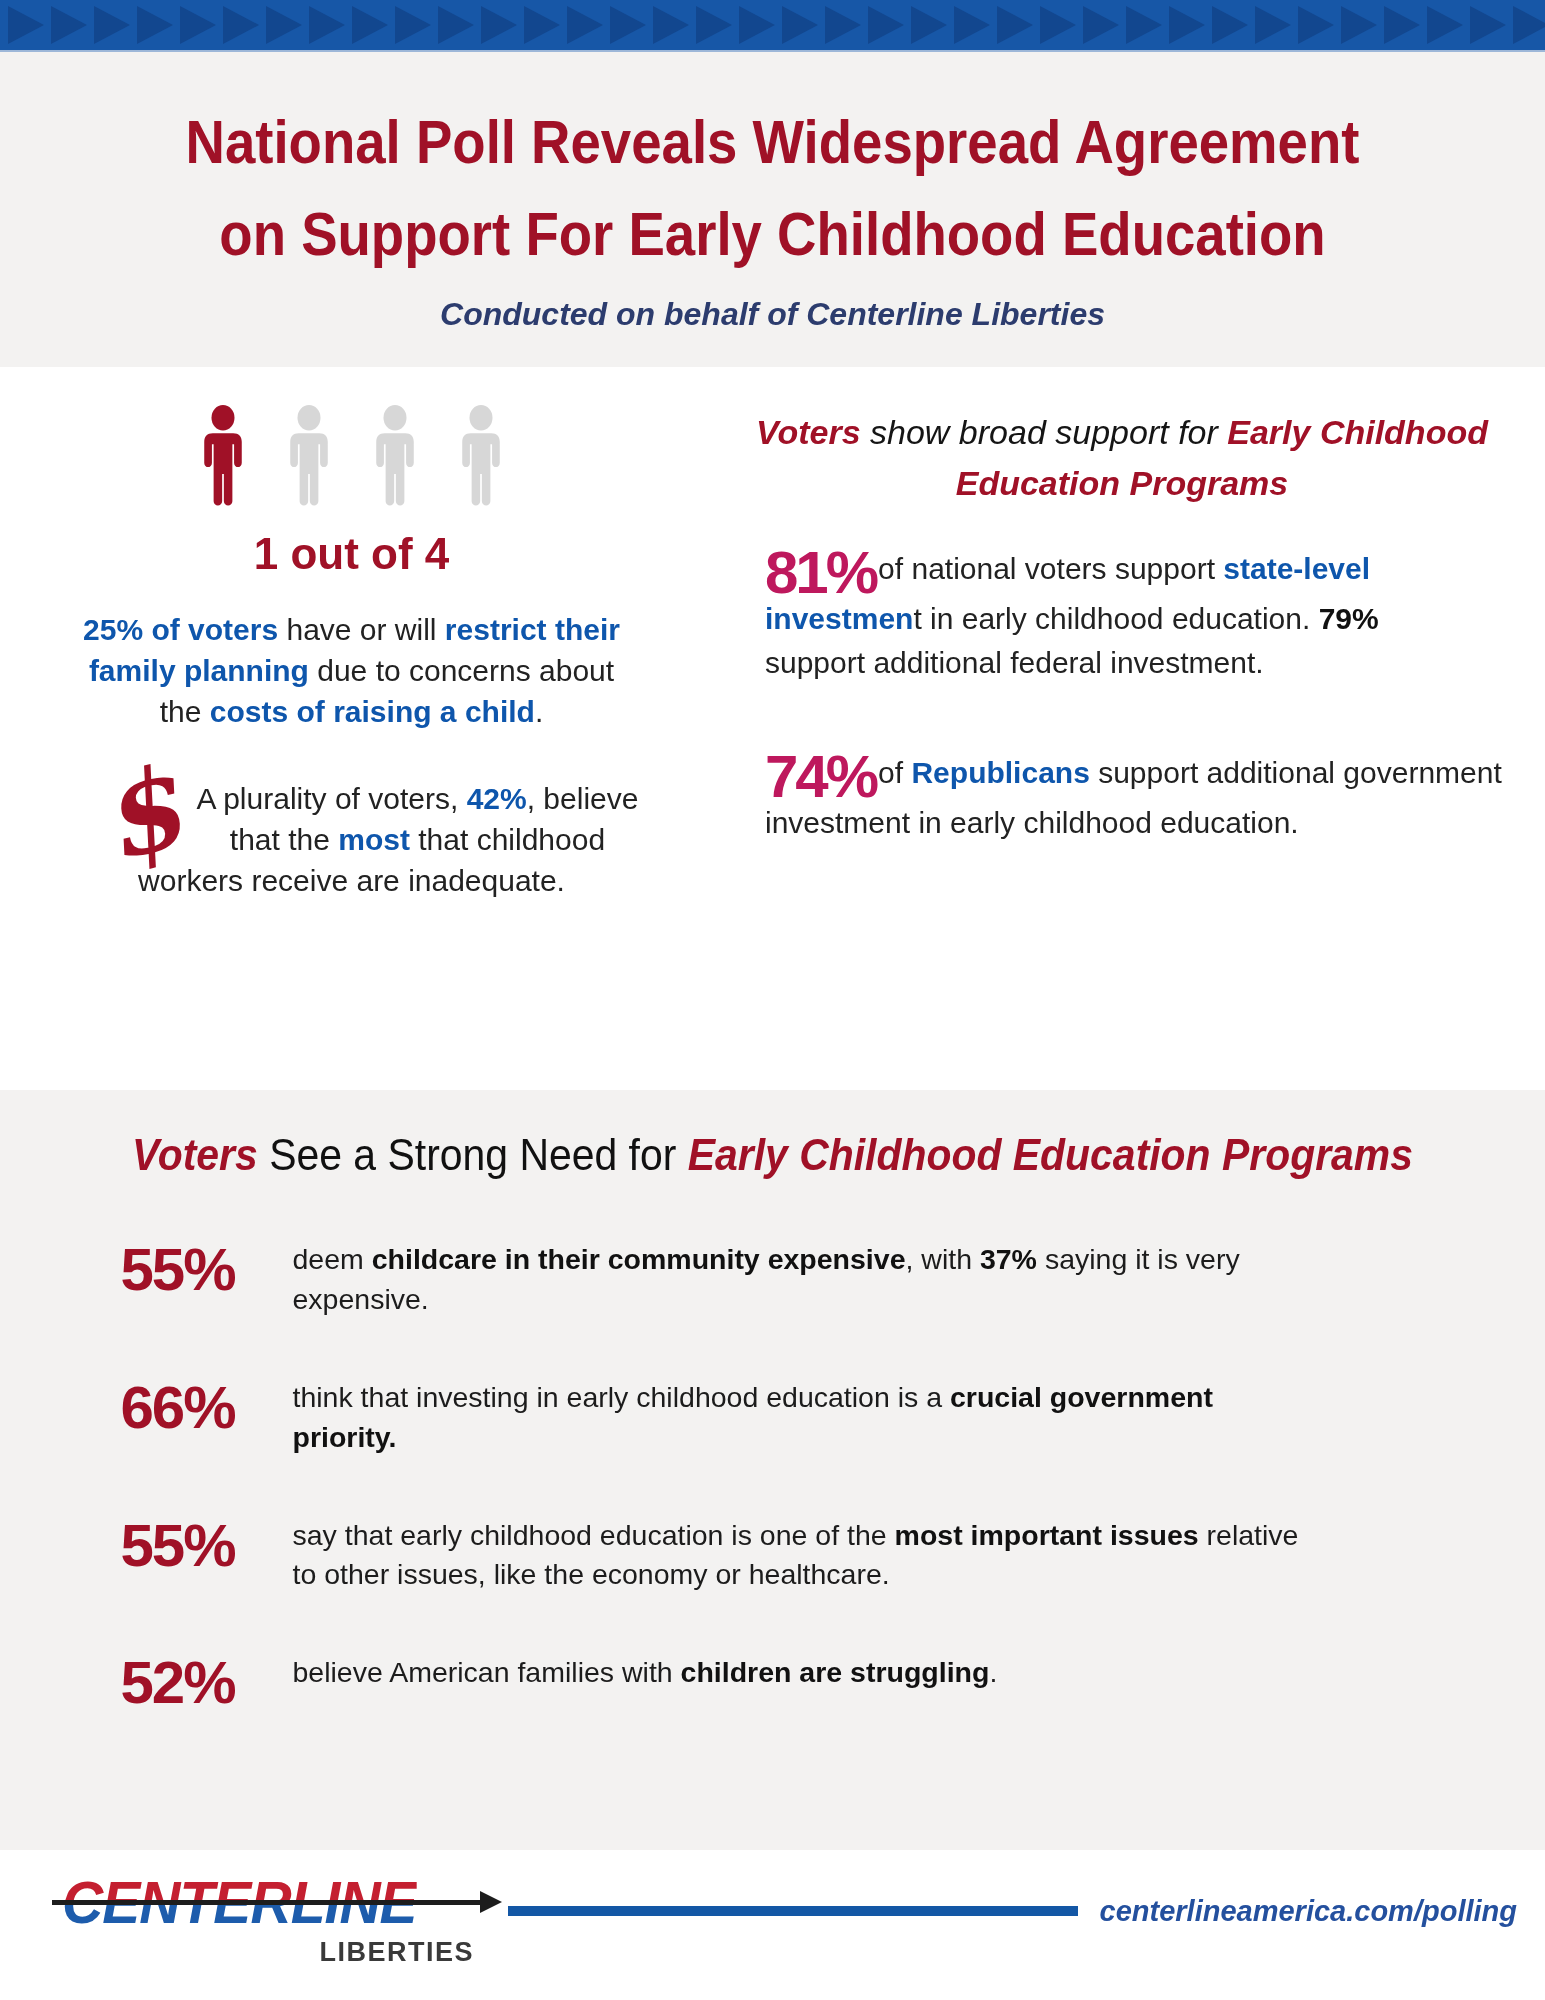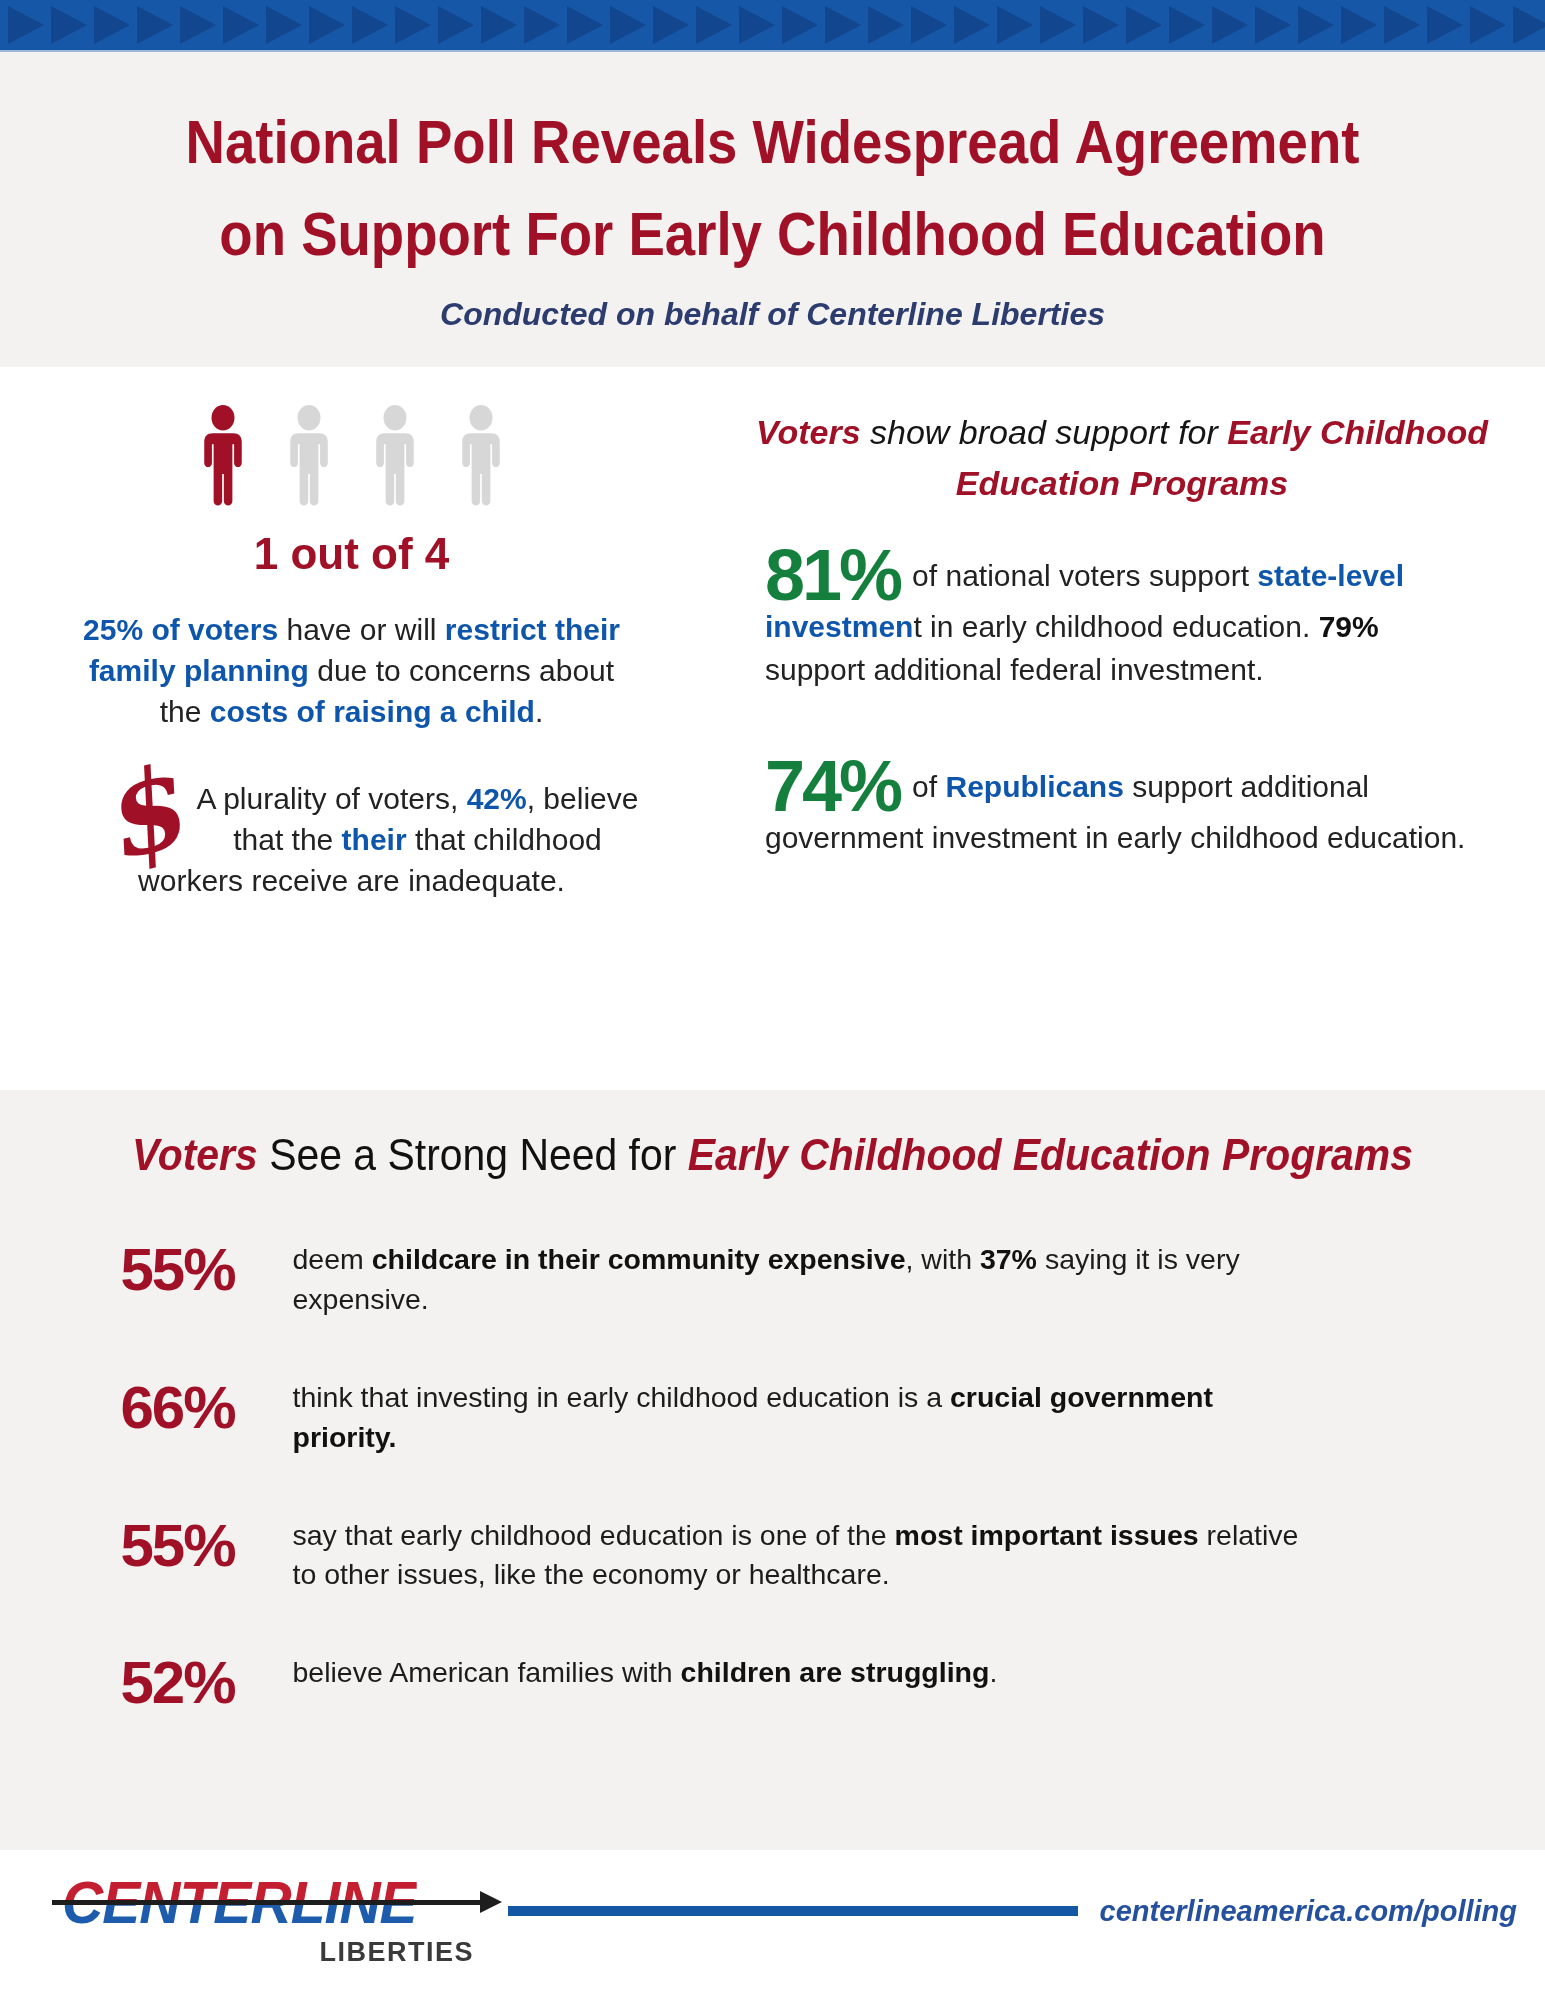--- a/index.html
+++ b/index.html
@@ -35,21 +35,21 @@
   .wages{width:580px;margin:36px auto 0;}
   .dollar{float:left;font-family:"DejaVu Serif", serif;font-style:italic;font-weight:bold;font-size:112px;line-height:.85;color:#a01127;transform:rotate(-14deg);margin:-14px 6px 0 48px;}
 
   .b{font-weight:bold;color:#111;}
   .b-blue{font-weight:bold;color:#0e56ac;}
   .red-bi{color:#a01127;font-weight:bold;font-style:italic;}
 
   .support-heading{margin:30px auto 0;text-align:center;font-style:italic;font-size:34px;line-height:1.5;color:#151515;font-weight:500;max-width:860px;}
   .bigstat{width:700px;margin:38px 0 0 46px;font-size:30px;line-height:1.46;color:#222;}
   .bigstat.second{margin-top:66px;width:760px;}
-  .bignum{display:inline-block;color:#15803d;font-weight:bold;font-size:72px;line-height:.8;letter-spacing:-3px;vertical-align:-14px;margin-right:12px;}
+  .bignum{display:inline-block;color:#be185d;font-weight:bold;font-size:60px;line-height:.8;letter-spacing:-3px;vertical-align:-14px;margin-right:2px;}
 
   
   .sec-need{height:760px;background:#f3f2f1;box-sizing:border-box;padding-top:32px;overflow:hidden;}
   .need-heading{margin:0;text-align:center;font-size:44px;line-height:1.5;color:#111;font-weight:normal;transform:scaleX(.93);}
   .rows{width:1360px;margin:48px auto 0;}
   .stat-row{display:flex;align-items:flex-start;margin-bottom:54px;}
   .stat-val{flex:0 0 200px;padding-left:28px;box-sizing:border-box;color:#a01127;font-weight:bold;font-size:60px;letter-spacing:-2px;line-height:1;padding-top:4px;}
   .stat-txt{font-size:28.5px;line-height:1.4;color:#1c1c1c;max-width:1010px;padding-top:4px;}
 
   
@@ -137,21 +137,21 @@
           <ellipse cx="35" cy="15" rx="13.5" ry="15"></ellipse>
           <path d="M23 33 H47 C53.6 33 57 37 57 43 V68 C57 74.5 48 74.5 48 68 V46 H46 V113 C46 119.5 36 119.5 36 113 V81 H34 V113 C34 119.5 24 119.5 24 113 V46 H22 V68 C22 74.5 13 74.5 13 68 V43 C13 37 16.4 33 23 33 Z"></path>
         </svg>
       </div>
       <div class="one-of-four">1 out of 4</div>
 
       <p class="lead fam"><span class="b-blue">25% of voters</span><span> have or will </span><span class="b-blue">restrict their family planning</span><span> due to concerns about the </span><span class="b-blue">costs of raising a child</span><span>.</span></p>
 
       <div class="wages">
         <span class="dollar">$</span>
-        <p class="lead" style="margin:46px 0 0 0;"><span>A plurality of voters, </span><span class="b-blue">42%</span><span>, believe that the </span><span class="b-blue">their</span><span> that childhood workers receive are inadequate.</span></p>
+        <p class="lead" style="margin:46px 0 0 0;"><span>A plurality of voters, </span><span class="b-blue">42%</span><span>, believe that the </span><span class="b-blue">most</span><span> that childhood workers receive are inadequate.</span></p>
       </div>
     </div>
 
     <div class="col-right">
       <h3 class="support-heading"><span class="red-bi">Voters</span><span> show broad support for </span><span class="red-bi">Early Childhood Education Programs</span></h3>
 
       <p class="bigstat">
         <span class="bignum">81%</span><span><span>of national voters support </span><span class="b-blue">state-level investmen</span><span>t in early childhood education. </span><span class="b">79%</span><span> support additional federal investment.</span></span>
       </p>
 

